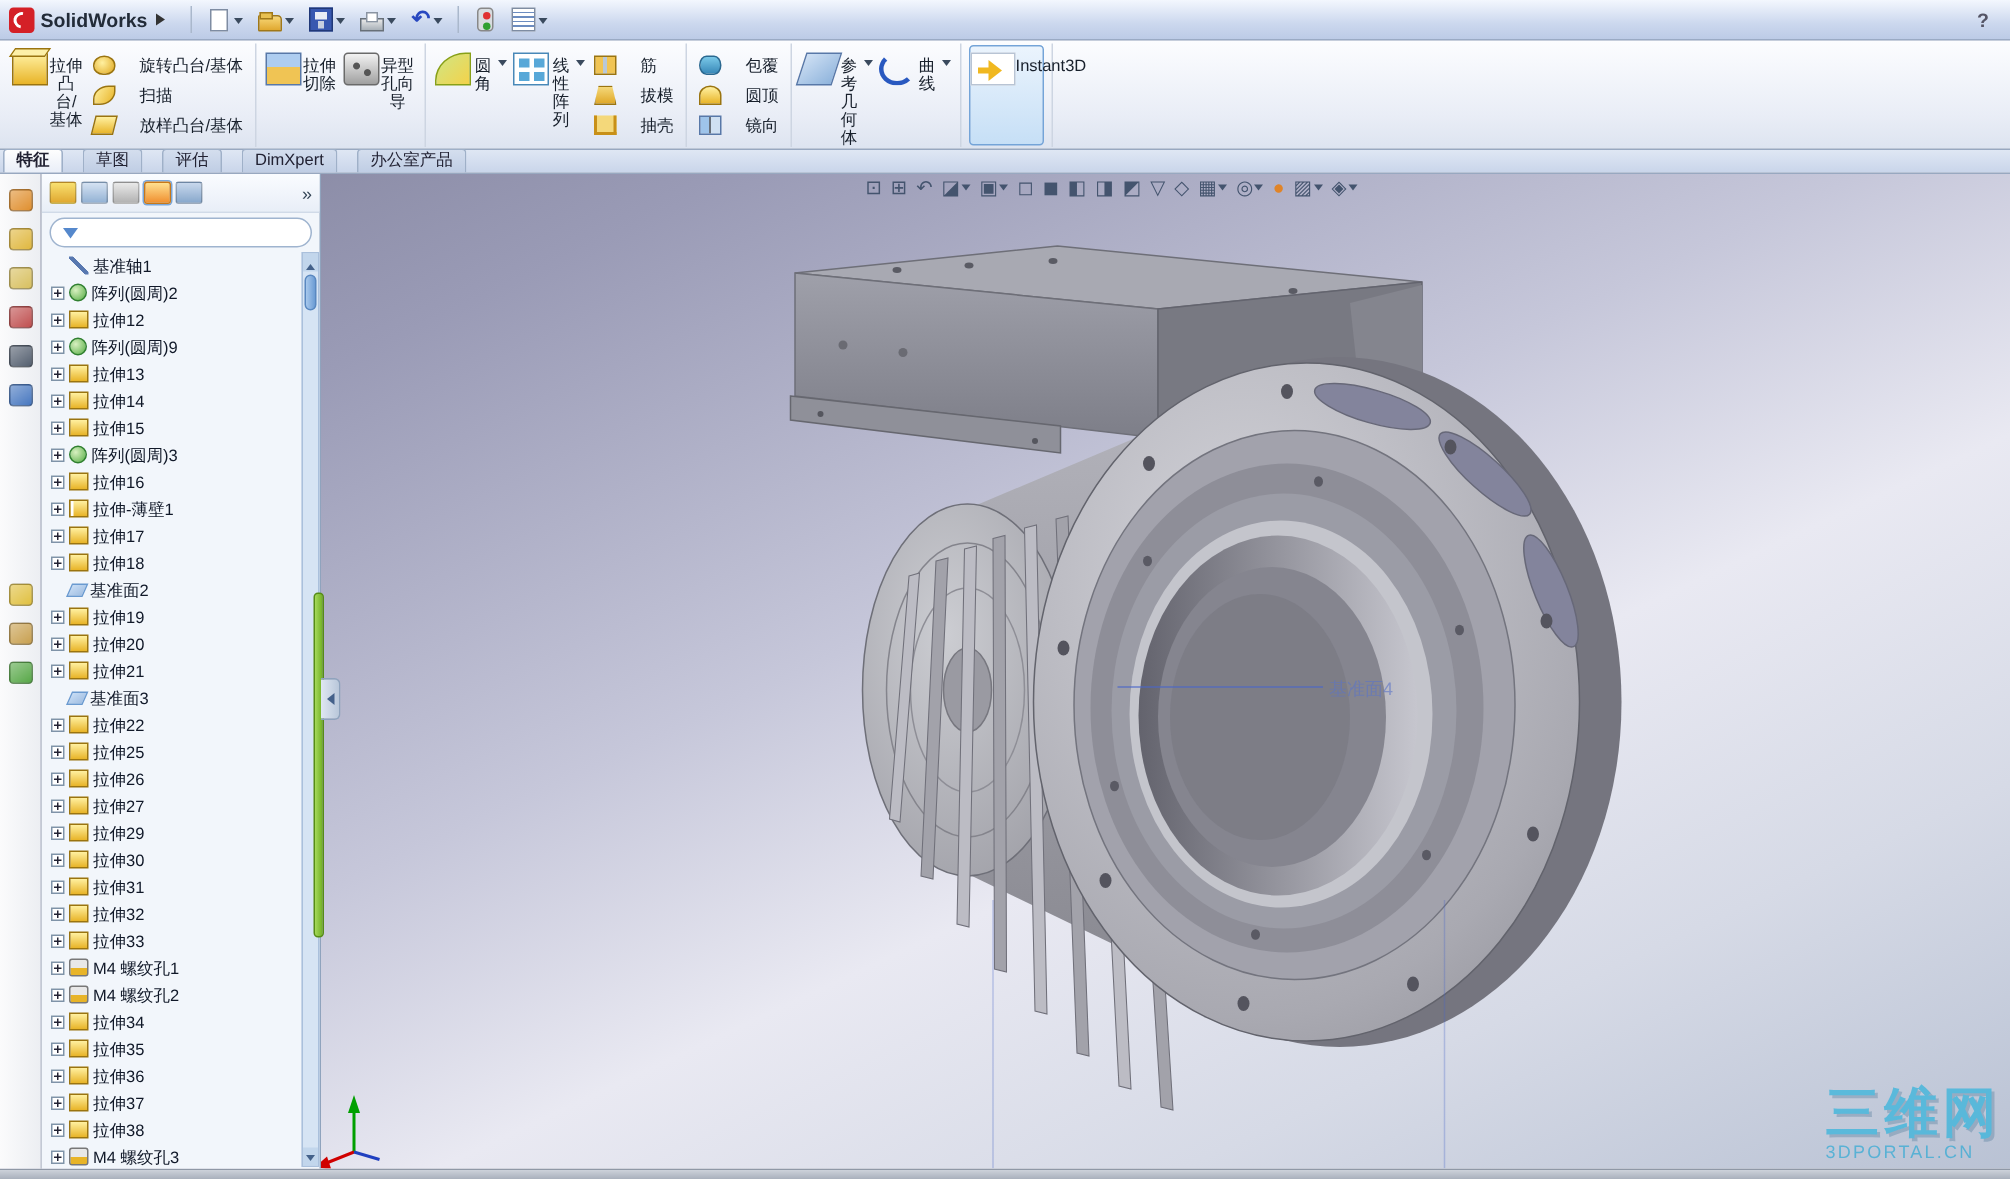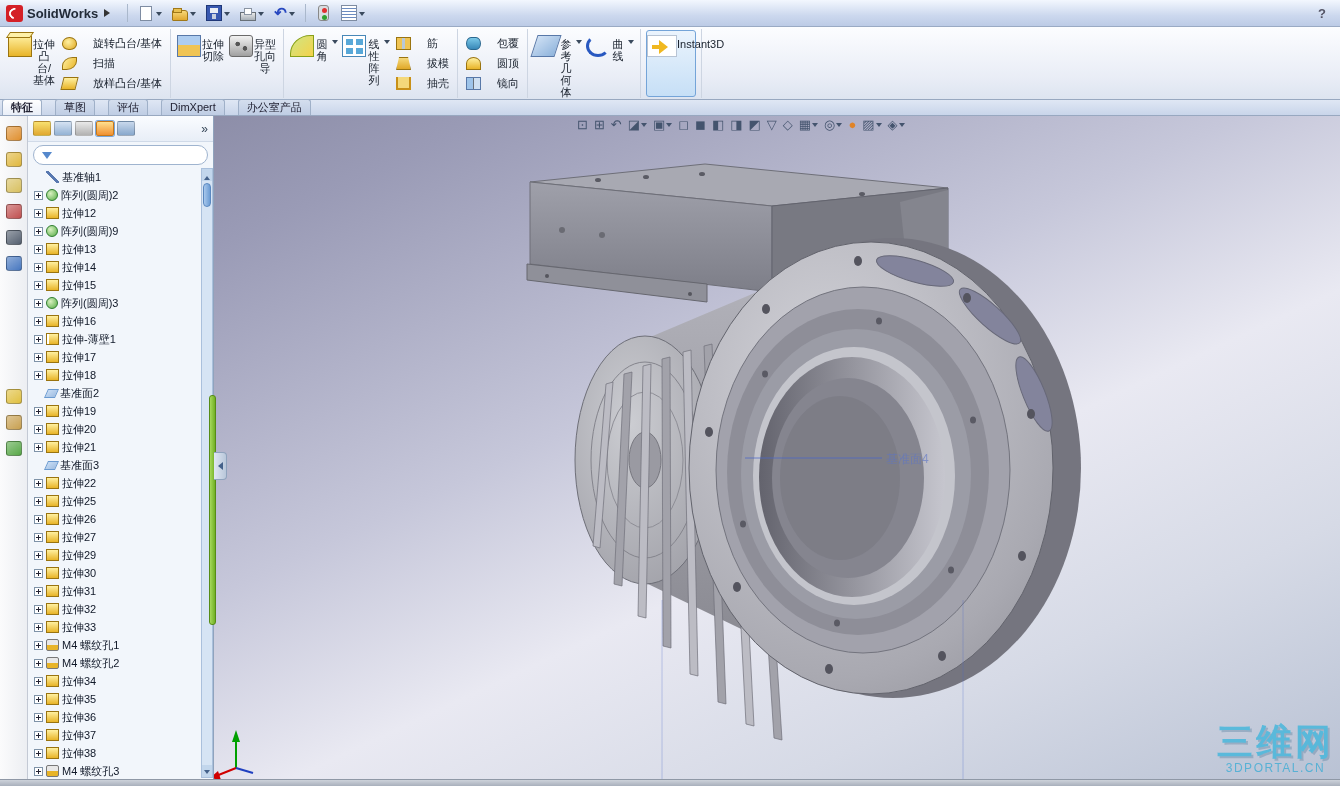--- a/index.html
+++ b/index.html
@@ -77,21 +77,21 @@
 
   
   .main{position:relative;height:663px}
   .viewport{position:absolute;inset:0;background:linear-gradient(155deg,#83849e 0%,#9a9bb6 18%,#c6c7da 45%,#e9e9f2 62%,#d6dae6 80%,#b9c2d4 100%);overflow:hidden}
   .viewport svg{position:absolute;left:0;top:0}
 
   .headsup{position:absolute;left:575px;top:0;display:flex;align-items:center;gap:2px;z-index:3}
   .hicon{display:flex;align-items:center;font-size:13px;line-height:18px;color:#44546e;padding:0 2px;border-radius:2px}
   .hicon .hc{width:0;height:0;border:3px solid transparent;border-top:4px solid #44546e;margin-left:1px;margin-top:3px}
 
-  .watermark{position:absolute;right:6px;bottom:4px;text-align:center;opacity:.68;z-index:2}
+  .watermark{position:absolute;right:6px;bottom:4px;text-align:left;opacity:.68;z-index:2}
   .wm1{font-size:36px;font-weight:bold;color:#29b2dc;text-shadow:2px 2px 0 rgba(20,80,120,.35);letter-spacing:3px;line-height:38px}
   .wm2{font-size:12px;color:#29a8d4;letter-spacing:1.5px}
 
   
   .leftstrip{position:absolute;left:0;top:0;bottom:0;width:28px;background:linear-gradient(90deg,#fbfbfc,#eceef2);border-right:1px solid #c3c9d4;display:flex;flex-direction:column;align-items:center;padding-top:10px;z-index:4}
   .ltgroup{display:flex;flex-direction:column;gap:11px;align-items:center}
   .ltgroup.mid{margin-top:118px}
   .ltico{width:16px;height:15px;border-radius:3px;border:1px solid rgba(0,0,0,.28)}
 
   

